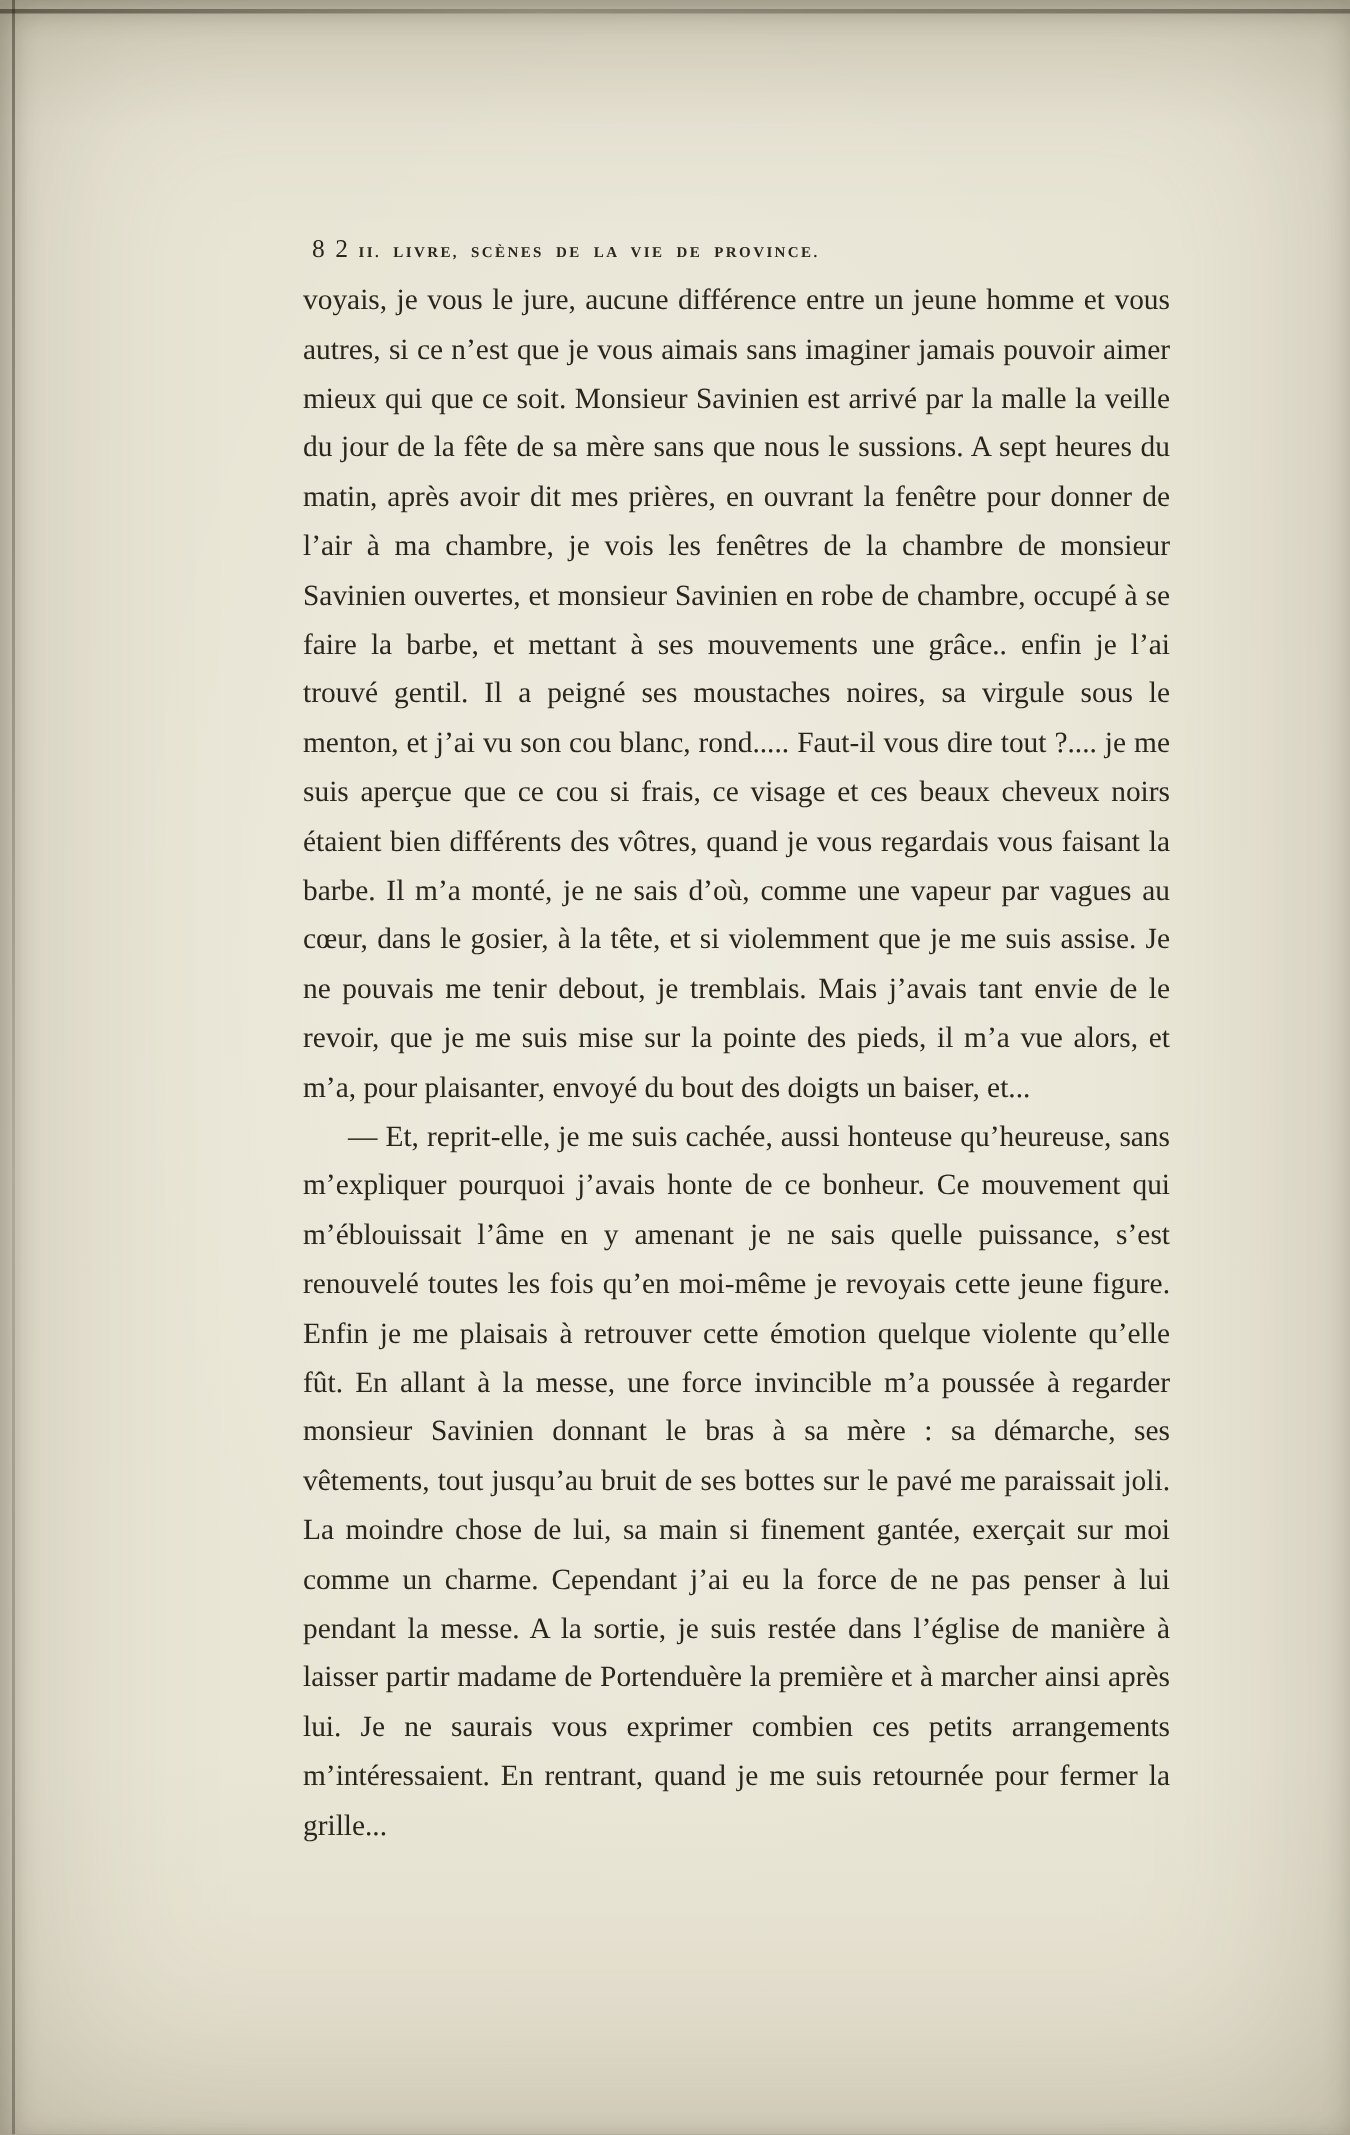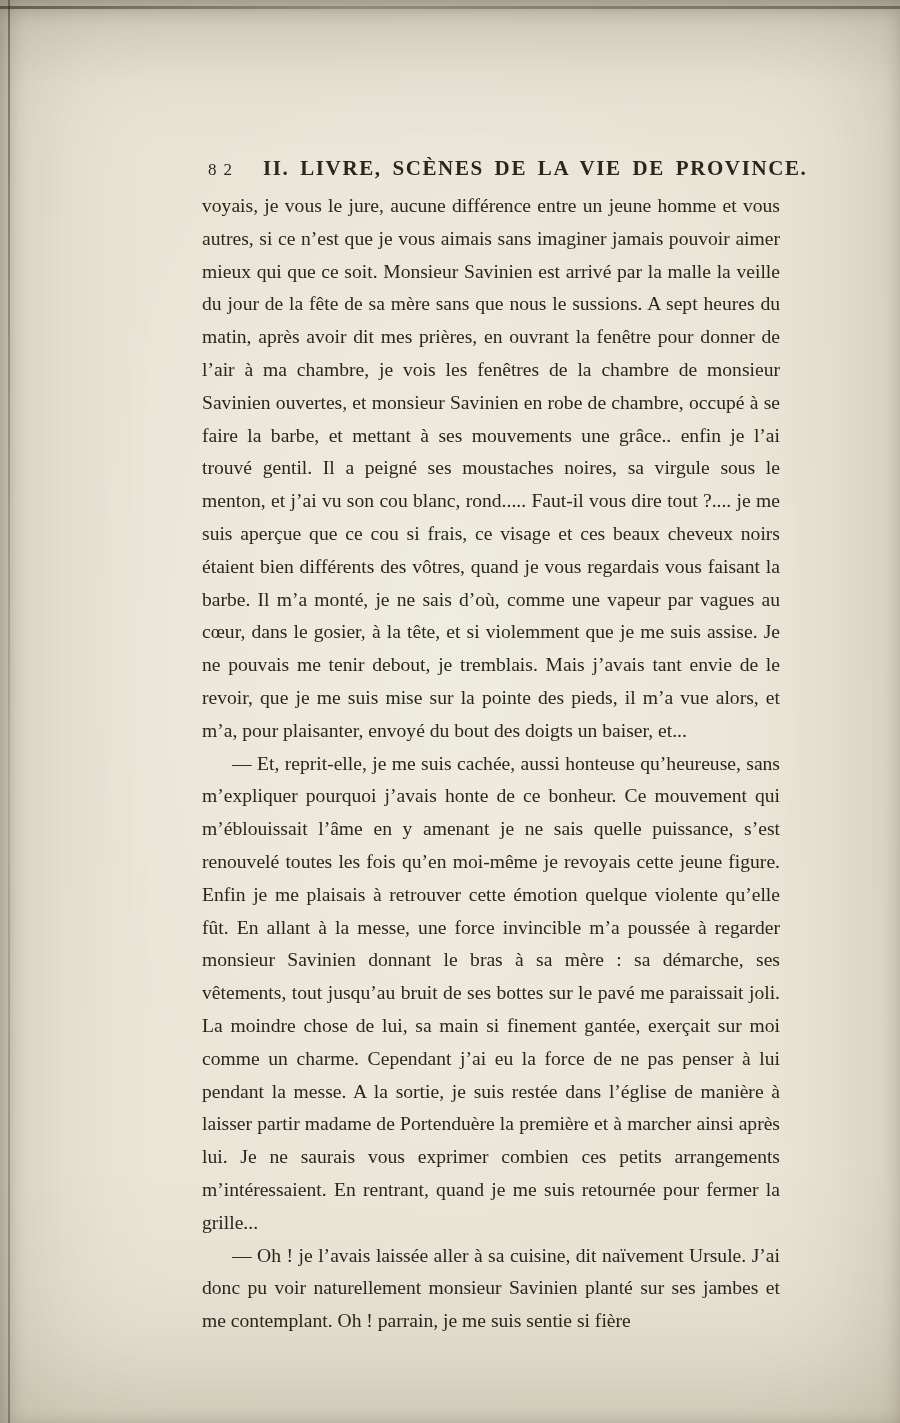--- a/index.html
+++ b/index.html
@@ -42,33 +42,32 @@
     top: 156px;
     width: 578px;
     color: #2b261d;
   }
   .running-head {
     display: flex;
     align-items: baseline;
     font-size: 16px;
     margin-bottom: 9px;
     white-space: nowrap;
-    gap: 24px;
   }
   .page-number {
     letter-spacing: 7px;
     margin-left: 6px;
     font-size: 17px;
   }
   .head-title {
     flex: 1;
-    text-align: center;
+    text-align: left;
     letter-spacing: 1.6px;
     word-spacing: 4px;
-    font-size: 21px;
+    font-size: 10px;
     font-weight: bold;
     padding-right: 10px;
   }
   .body-text p {
     margin: 0;
     font-size: 19.6px;
     line-height: 32.8px;
     text-align: justify;
     text-justify: inter-word;
   }
@@ -83,17 +82,16 @@
   <div class="text-block">
 
     <div class="running-head">
       <span class="page-number">82</span>
       <span class="head-title">II. LIVRE, SCÈNES DE LA VIE DE PROVINCE.</span>
     </div>
 
     <div class="body-text">
       <p>voyais, je vous le jure, aucune différence entre un jeune homme et vous autres, si ce n’est que je vous aimais sans imaginer jamais pouvoir aimer mieux qui que ce soit. Monsieur Savinien est arrivé par la malle la veille du jour de la fête de sa mère sans que nous le sussions. A sept heures du matin, après avoir dit mes prières, en ouvrant la fenêtre pour donner de l’air à ma chambre, je vois les fenêtres de la chambre de monsieur Savinien ouvertes, et monsieur Savinien en robe de chambre, occupé à se faire la barbe, et mettant à ses mouvements une grâce.. enfin je l’ai trouvé gentil. Il a peigné ses moustaches noires, sa virgule sous le menton, et j’ai vu son cou blanc, rond..... Faut-il vous dire tout ?.... je me suis aperçue que ce cou si frais, ce visage et ces beaux cheveux noirs étaient bien différents des vôtres, quand je vous regardais vous faisant la barbe. Il m’a monté, je ne sais d’où, comme une vapeur par vagues au cœur, dans le gosier, à la tête, et si violemment que je me suis assise. Je ne pouvais me tenir debout, je tremblais. Mais j’avais tant envie de le revoir, que je me suis mise sur la pointe des pieds, il m’a vue alors, et m’a, pour plaisanter, envoyé du bout des doigts un baiser, et...</p>
       <p class="indent">— Et, reprit-elle, je me suis cachée, aussi honteuse qu’heureuse, sans m’expliquer pourquoi j’avais honte de ce bonheur. Ce mouvement qui m’éblouissait l’âme en y amenant je ne sais quelle puissance, s’est renouvelé toutes les fois qu’en moi-même je revoyais cette jeune figure. Enfin je me plaisais à retrouver cette émotion quelque violente qu’elle fût. En allant à la messe, une force invincible m’a poussée à regarder monsieur Savinien donnant le bras à sa mère : sa démarche, ses vêtements, tout jusqu’au bruit de ses bottes sur le pavé me paraissait joli. La moindre chose de lui, sa main si finement gantée, exerçait sur moi comme un charme. Cependant j’ai eu la force de ne pas penser à lui pendant la messe. A la sortie, je suis restée dans l’église de manière à laisser partir madame de Portenduère la première et à marcher ainsi après lui. Je ne saurais vous exprimer combien ces petits arrangements m’intéressaient. En rentrant, quand je me suis retournée pour fermer la grille...</p>
-      <p class="indent">— Oh ! je l’avais laissée aller à sa cuisine, dit naïvement Ursule. J’ai donc pu voir naturellement monsieur Savinien planté sur ses jambes et me contemplant. Oh ! parrain, je me suis sentie si fière</p>
     </div>
 
   </div>
 </div>
 
 </body></html>

